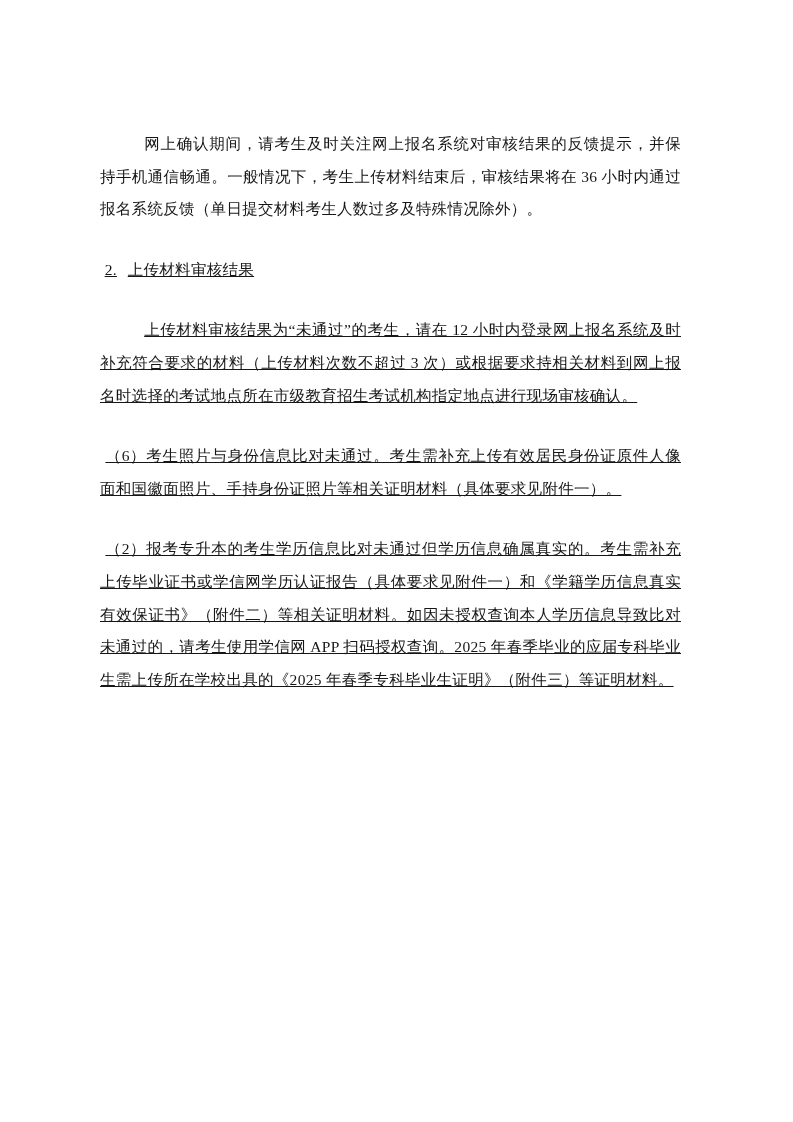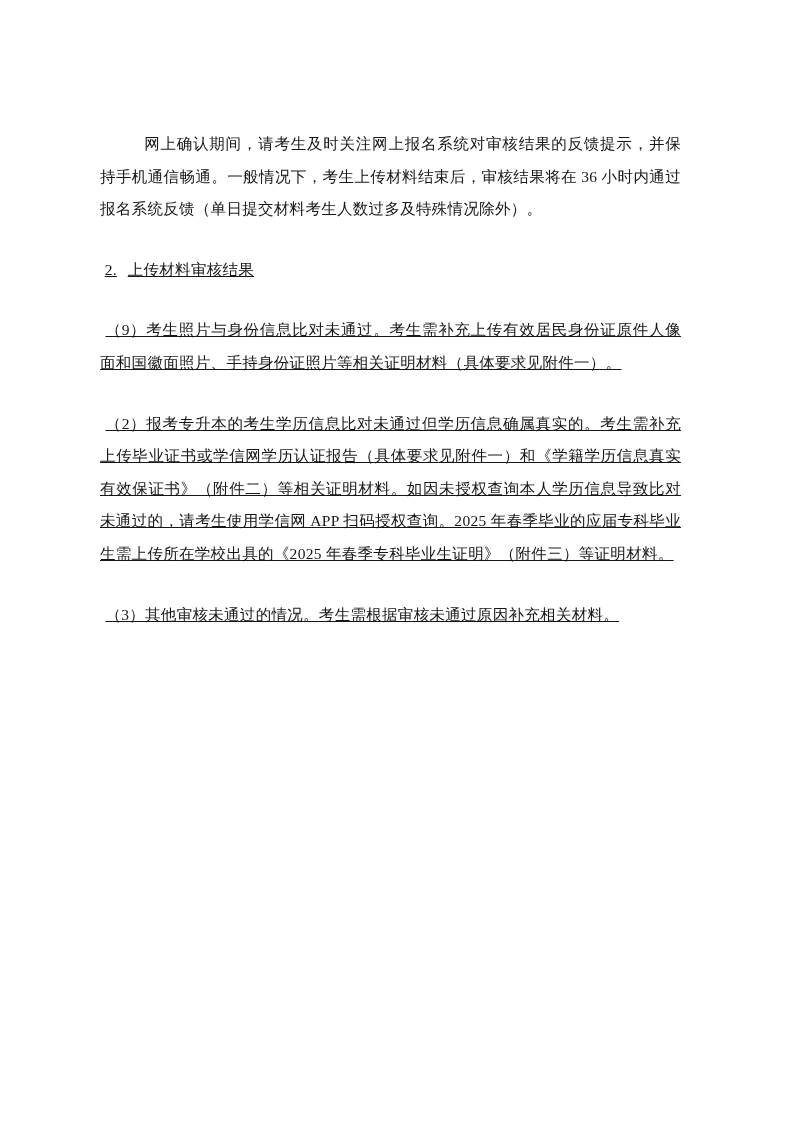--- a/index.html
+++ b/index.html
@@ -50,21 +50,21 @@
 </head>
 <body>
 
 <div class="page">
 
   <p class="para body-indent">网上确认期间，请考生及时关注网上报名系统对审核结果的反馈提示，并保持手机通信畅通。一般情况下，考生上传材料结束后，审核结果将在 36 小时内通过报名系统反馈（单日提交材料考生人数过多及特殊情况除外）。</p>
 
   <p class="para heading"><span class="heading-num">2.</span><span class="heading-title">上传材料审核结果</span></p>
 
 
+  <p class="para body-indent">上传材料审核结果为“未通过”的考生，请在 12 小时内登录网上报名系统及时补充符合要求的材料（上传材料次数不超过 3 次）或根据要求持相关材料到网上报名时选择的考试地点所在市级教育招生考试机构指定地点进行现场审核确认。</p>
 
 
-  <p class="para item-para">（9）考生照片与身份信息比对未通过。考生需补充上传有效居民身份证原件人像面和国徽面照片、手持身份证照片等相关证明材料（具体要求见附件一）。</p>
+  <p class="para item-para">（6）考生照片与身份信息比对未通过。考生需补充上传有效居民身份证原件人像面和国徽面照片、手持身份证照片等相关证明材料（具体要求见附件一）。</p>
 
   <p class="para item-para">（2）报考专升本的考生学历信息比对未通过但学历信息确属真实的。考生需补充上传毕业证书或学信网学历认证报告（具体要求见附件一）和《学籍学历信息真实有效保证书》（附件二）等相关证明材料。如因未授权查询本人学历信息导致比对未通过的，请考生使用学信网 APP 扫码授权查询。2025 年春季毕业的应届专科毕业生需上传所在学校出具的《2025 年春季专科毕业生证明》（附件三）等证明材料。</p>
 
-  <p class="para item-para">（3）其他审核未通过的情况。考生需根据审核未通过原因补充相关材料。</p>
 
 </div>
 
 </body></html>

